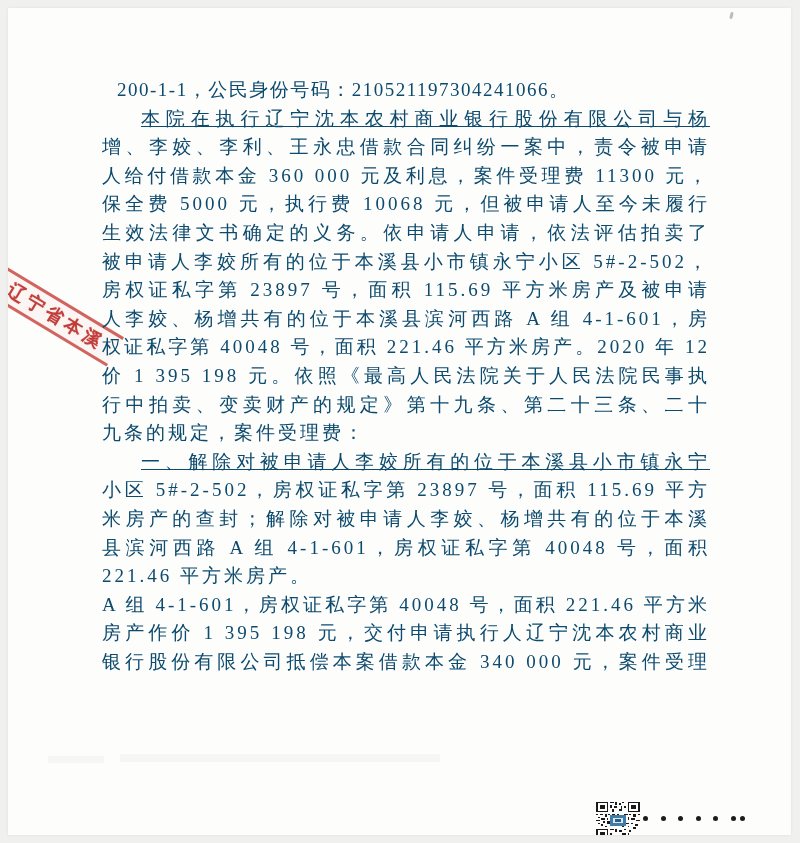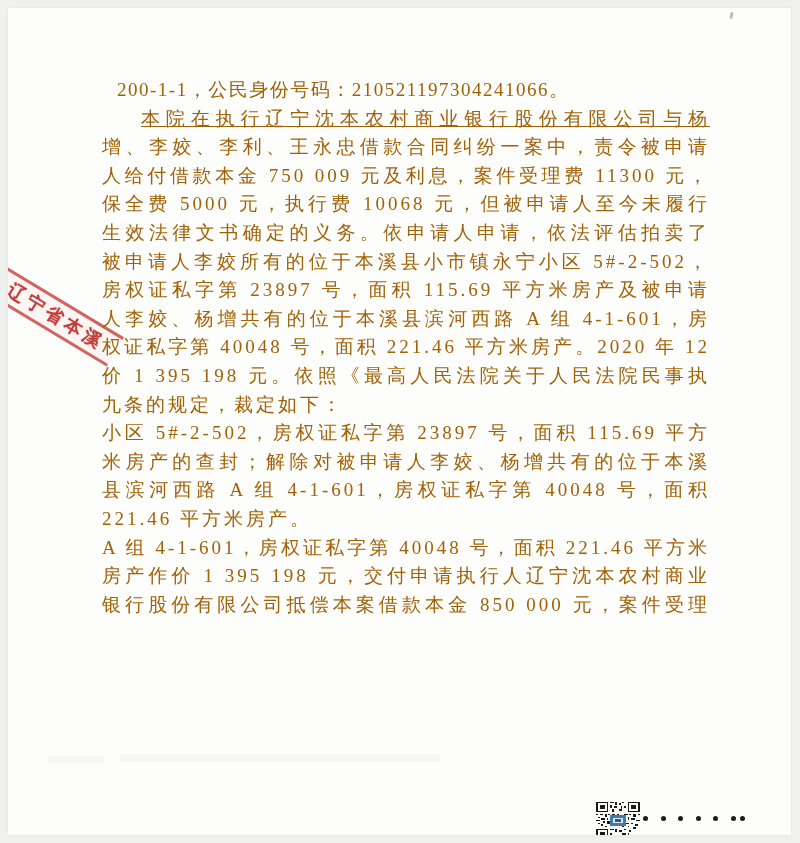--- a/index.html
+++ b/index.html
@@ -12,21 +12,21 @@
   }
   .page {
     position:absolute; left:8px; top:8px;
     width:783px; height:827px;
     background:#fdfdfc;
     box-shadow:0 0 3px rgba(0,0,0,.07);
     overflow:hidden;
   }
   .textblock {
     position:absolute; left:94px; top:68px; width:608px;
-    color:#a16207;
+    color:#0c4a6e;
     font-size:19px; line-height:28.6px;
   }
   .ln {
     height:28.6px;
     white-space:nowrap;
     letter-spacing:3px;
     text-align:justify;
     text-align-last:justify;
     text-justify:inter-character;
   }
@@ -74,36 +74,38 @@
 <div class="page">
 
   <div class="stamp">
     <span class="stamp-text">辽宁省本溪</span>
   </div>
 
   <div class="textblock">
     <div class="ln short off">200-1-1，公民身份号码：210521197304241066。</div>
     <div class="ln ind">本院在执行辽宁沈本农村商业银行股份有限公司与杨</div>
     <div class="ln">增、李姣、李利、王永忠借款合同纠纷一案中，责令被申请</div>
-    <div class="ln">人给付借款本金 750 009 元及利息，案件受理费 11300 元，</div>
+    <div class="ln">人给付借款本金 360 000 元及利息，案件受理费 11300 元，</div>
     <div class="ln">保全费 5000 元，执行费 10068 元，但被申请人至今未履行</div>
     <div class="ln">生效法律文书确定的义务。依申请人申请，依法评估拍卖了</div>
     <div class="ln">被申请人李姣所有的位于本溪县小市镇永宁小区 5#-2-502，</div>
     <div class="ln">房权证私字第 23897 号，面积 115.69 平方米房产及被申请</div>
     <div class="ln">人李姣、杨增共有的位于本溪县滨河西路 A 组 4-1-601，房</div>
     <div class="ln">权证私字第 40048 号，面积 221.46 平方米房产。2020 年 12</div>
     <div class="ln">价 1 395 198 元。依照《最高人民法院关于人民法院民事执</div>
-    <div class="ln short">九条的规定，裁定如下：</div>
+    <div class="ln">行中拍卖、变卖财产的规定》第十九条、第二十三条、二十</div>
+    <div class="ln short">九条的规定，案件受理费：</div>
+    <div class="ln ind">一、解除对被申请人李姣所有的位于本溪县小市镇永宁</div>
     <div class="ln">小区 5#-2-502，房权证私字第 23897 号，面积 115.69 平方</div>
     <div class="ln">米房产的查封；解除对被申请人李姣、杨增共有的位于本溪</div>
     <div class="ln">县滨河西路 A 组 4-1-601，房权证私字第 40048 号，面积</div>
     <div class="ln short">221.46 平方米房产。</div>
     <div class="ln">A 组 4-1-601，房权证私字第 40048 号，面积 221.46 平方米</div>
     <div class="ln">房产作价 1 395 198 元，交付申请执行人辽宁沈本农村商业</div>
-    <div class="ln">银行股份有限公司抵偿本案借款本金 850 000 元，案件受理</div>
+    <div class="ln">银行股份有限公司抵偿本案借款本金 340 000 元，案件受理</div>
   </div>
 
   <svg class="qr" viewBox="0 0 25 25" preserveAspectRatio="none" shape-rendering="crispEdges">
     <g fill="#1a1a1a">
       <rect x="0" y="0" width="7" height="7"></rect>
       <rect x="18" y="0" width="7" height="7"></rect>
       <rect x="0" y="18" width="7" height="7"></rect>
       <rect x="8" y="0" width="2" height="1"></rect>
         <rect x="11" y="0" width="1" height="2"></rect>
       <rect x="13" y="1" width="1" height="1"></rect>

